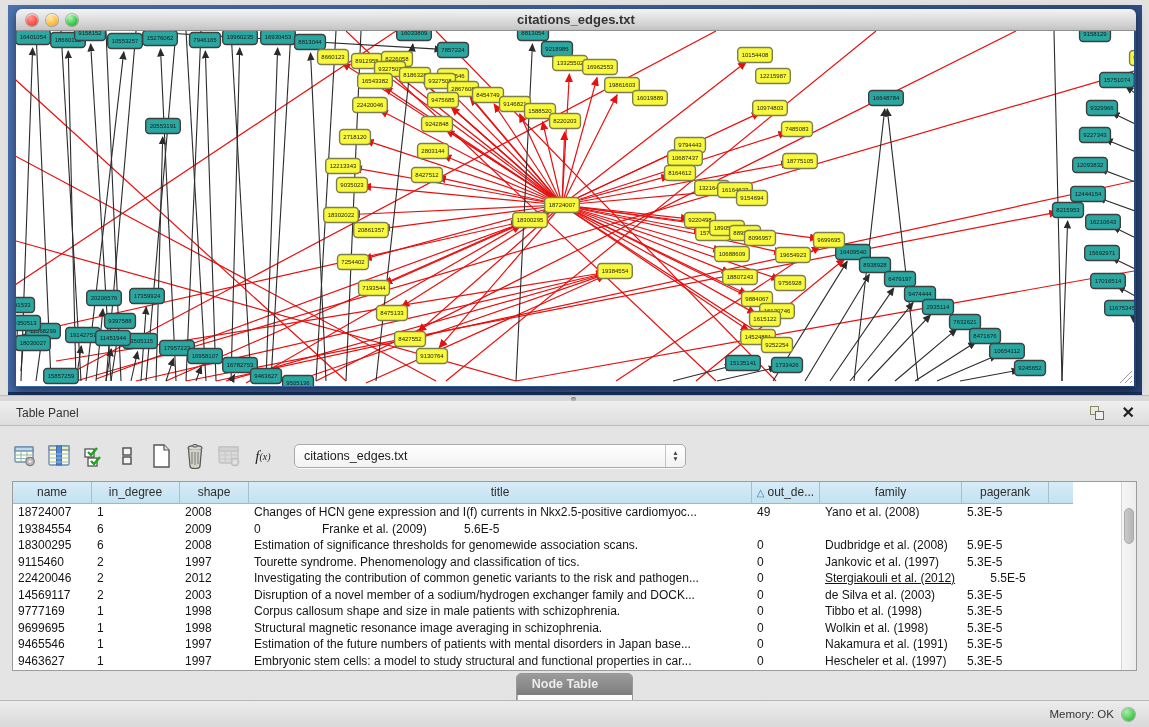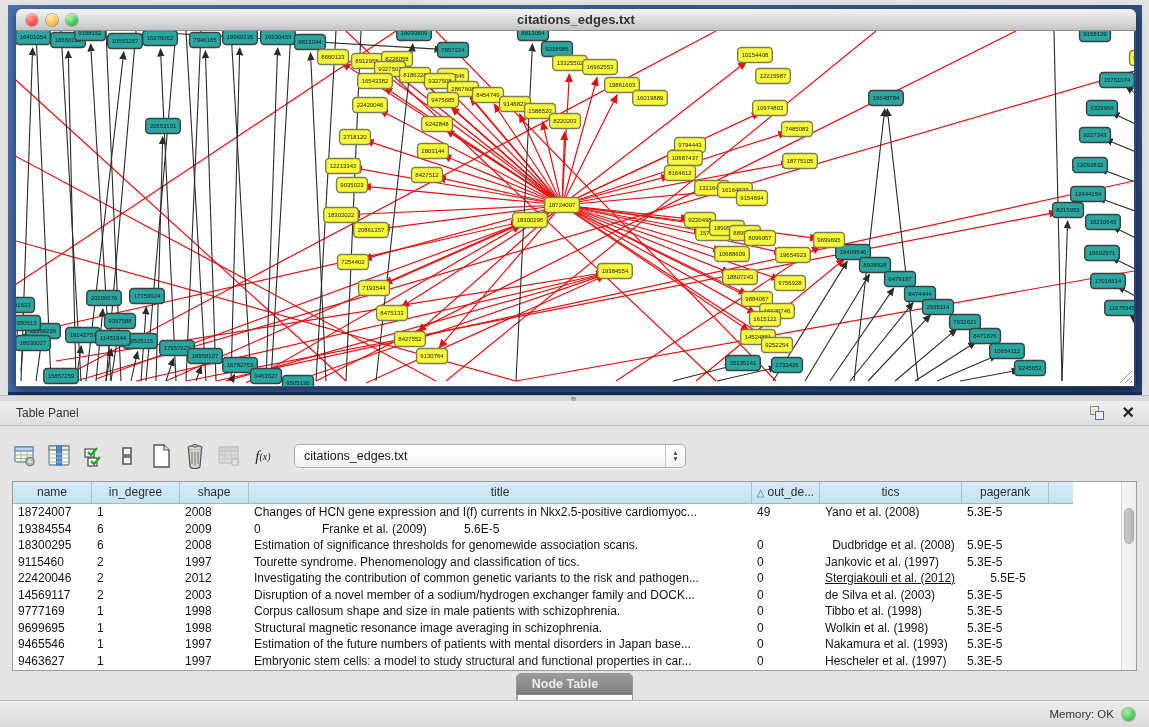--- a/index.html
+++ b/index.html
@@ -801,21 +801,21 @@
     </div>
 
     <div id="tablewrap">
       <div id="tgrid">
         <div class="thead" id="thead">
             <div class="th" style="width: 79px;">name</div>
             <div class="th" style="width: 88px;">in_degree</div>
             <div class="th" style="width: 69px;">shape</div>
             <div class="th" style="width: 503px;">title</div>
             <div class="th" style="width: 68px;"><span class="sorttri">△</span>out_de...</div>
-            <div class="th" style="width: 142px;">tics</div>
+            <div class="th" style="width: 142px;">family</div>
             <div class="th" style="width: 87px;">pagerank</div>
             <div class="th" style="flex: 1 1 0%; border-right: none;"></div>
           </div>
         <div id="tbody">
             <div class="trow">
               <div class="td" style="width: 79px;">18724007</div>
               <div class="td" style="width: 88px;">1</div>
               <div class="td" style="width: 69px;">2008</div>
               <div class="td" style="width: 503px;">Changes of HCN gene expression and I(f) currents in Nkx2.5-positive cardiomyoc...</div>
               <div class="td" style="width: 68px;">49</div>
@@ -829,21 +829,21 @@
               <div class="td" style="width: 68px;">0</div>
               <div class="td" style="width: 142px;">Franke et al. (2009)</div>
               <div class="td" style="width: 87px;">5.6E-5</div>
             </div>
             <div class="trow">
               <div class="td" style="width: 79px;">18300295</div>
               <div class="td" style="width: 88px;">6</div>
               <div class="td" style="width: 69px;">2008</div>
               <div class="td" style="width: 503px;">Estimation of significance thresholds for genomewide association scans.</div>
               <div class="td" style="width: 68px;">0</div>
-              <div class="td" style="width: 142px; text-align: center;">Dudbridge et al. (2008)</div>
+              <div class="td" style="width: 142px;">Dudbridge et al. (2008)</div>
               <div class="td" style="width: 87px;">5.9E-5</div>
             </div>
             <div class="trow">
               <div class="td" style="width: 79px;">9115460</div>
               <div class="td" style="width: 88px;">2</div>
               <div class="td" style="width: 69px;">1997</div>
               <div class="td" style="width: 503px;">Tourette syndrome. Phenomenology and classification of tics.</div>
               <div class="td" style="width: 68px;">0</div>
               <div class="td" style="width: 142px;">Jankovic et al. (1997)</div>
               <div class="td" style="width: 87px;">5.3E-5</div>
@@ -883,21 +883,21 @@
               <div class="td" style="width: 68px;">0</div>
               <div class="td" style="width: 142px;">Wolkin et al. (1998)</div>
               <div class="td" style="width: 87px;">5.3E-5</div>
             </div>
             <div class="trow">
               <div class="td" style="width: 79px;">9465546</div>
               <div class="td" style="width: 88px;">1</div>
               <div class="td" style="width: 69px;">1997</div>
               <div class="td" style="width: 503px;">Estimation of the future numbers of patients with mental disorders in Japan base...</div>
               <div class="td" style="width: 68px;">0</div>
-              <div class="td" style="width: 142px;">Nakamura et al. (1993)</div>
+              <div class="td" style="width: 142px;">Nakamura et al. (1991)</div>
               <div class="td" style="width: 87px;">5.3E-5</div>
             </div>
             <div class="trow">
               <div class="td" style="width: 79px;">9463627</div>
               <div class="td" style="width: 88px;">1</div>
               <div class="td" style="width: 69px;">1997</div>
               <div class="td" style="width: 503px;">Embryonic stem cells: a model to study structural and functional properties in car...</div>
               <div class="td" style="width: 68px;">0</div>
               <div class="td" style="width: 142px;">Hescheler et al. (1997)</div>
               <div class="td" style="width: 87px;">5.3E-5</div>

